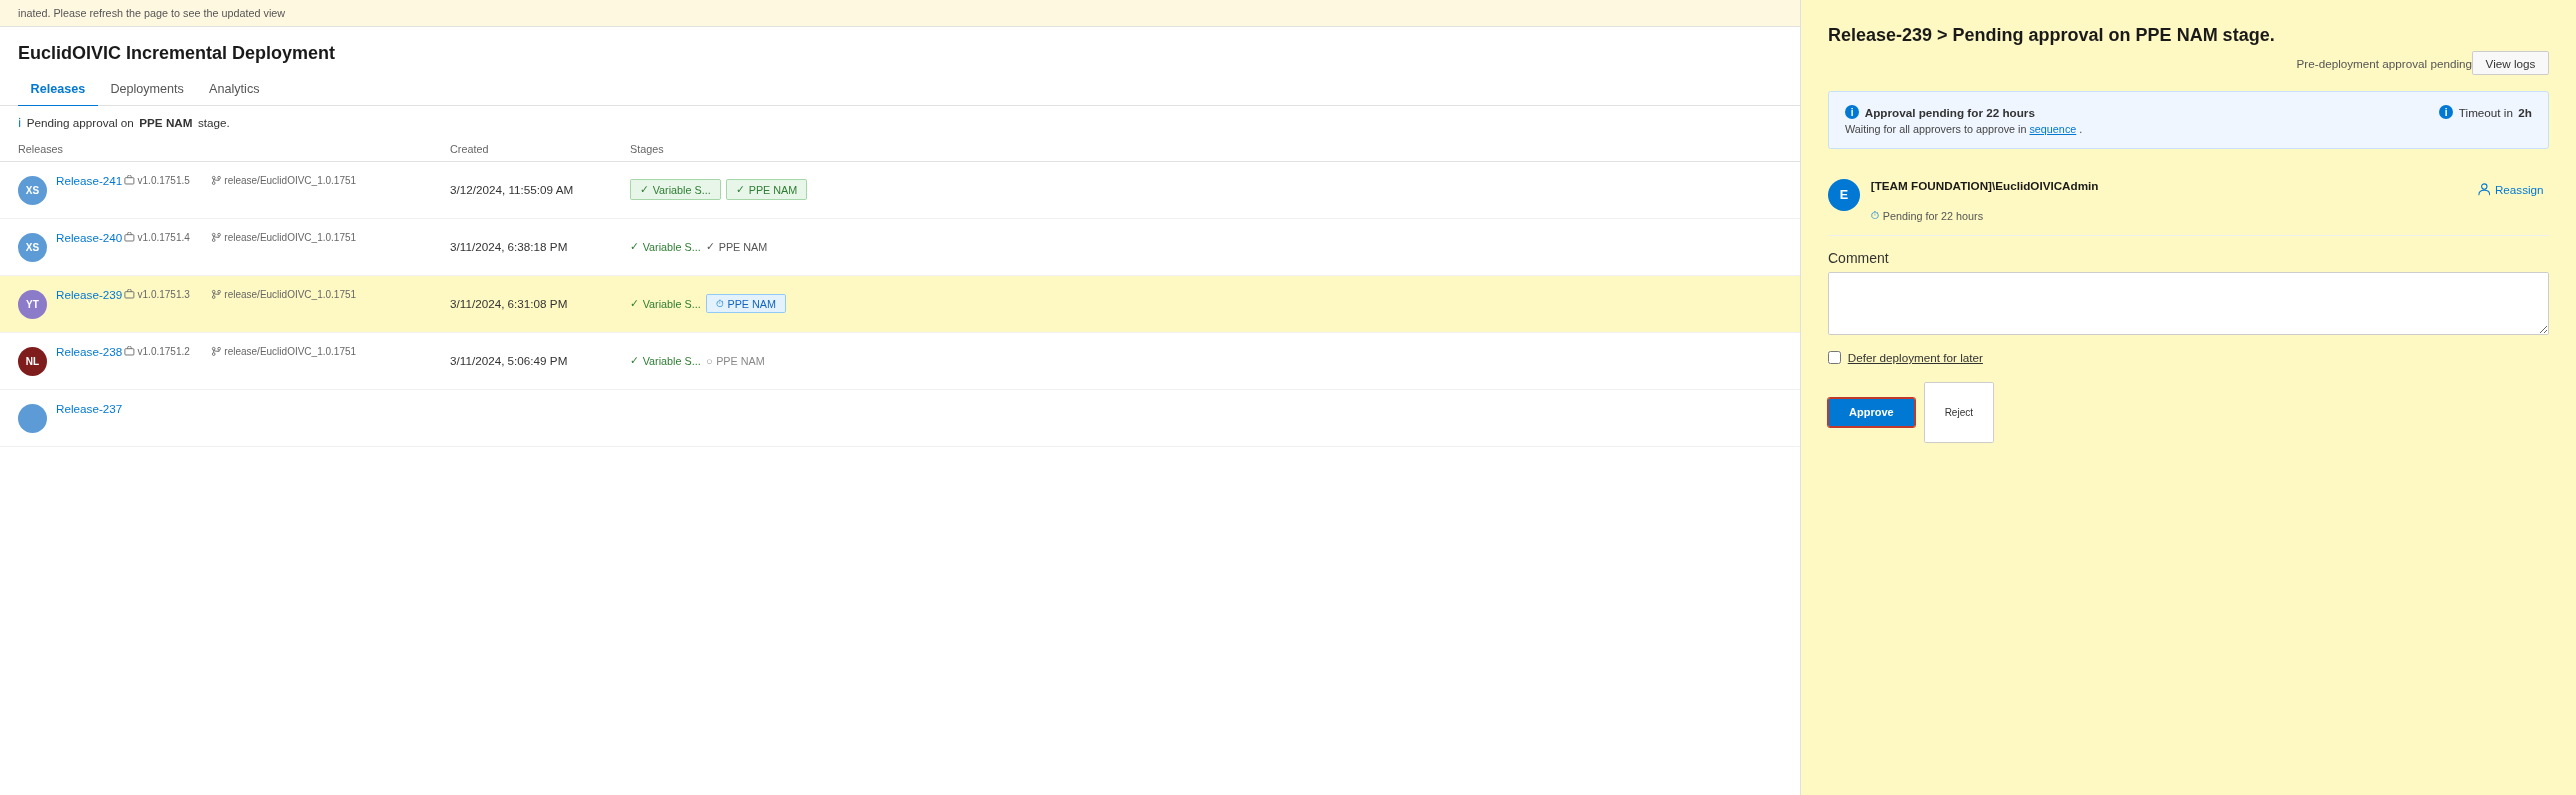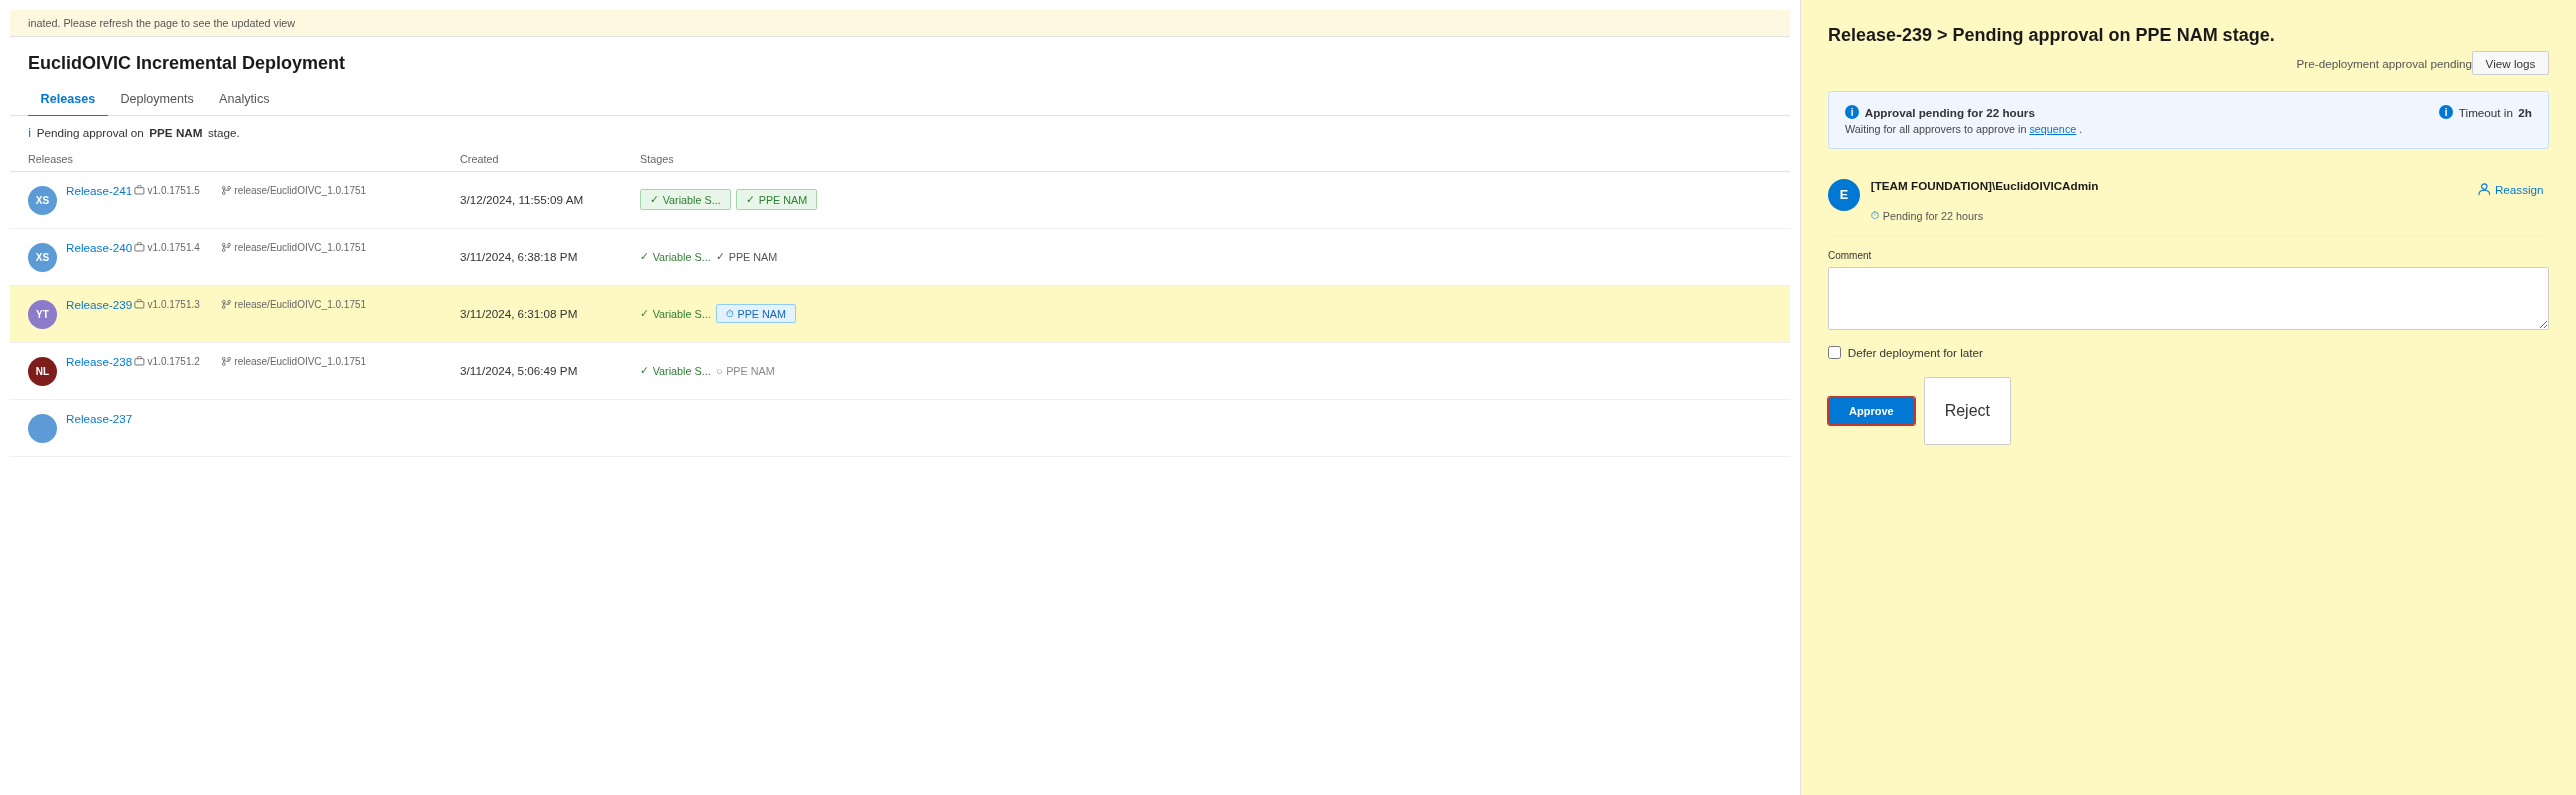--- a/index.html
+++ b/index.html
@@ -9,21 +9,21 @@
       color: #333;
       background: #fff;
       display: flex;
       height: 795px;
       overflow: hidden;
     }
 
     
     .left-panel {
       flex: 1;
-      padding: 10px;
+      padding: 0;
       border-right: 0.9px solid #e0e0e0;
       overflow-y: auto;
       min-width: 0;
     }
 
     .top-banner {
       background: #fff8e1;
       border-bottom: 0.9px solid #e0e0e0;
       padding: 7.2px 18px;
       font-size: 10.8px;
@@ -329,21 +329,21 @@
       background: none;
       border: none;
       padding: 3.6px 5.4px;
     }
 
     .comment-section {
       margin-bottom: 14.4px;
     }
 
     .comment-label {
-      font-size: 10px;
+      font-size: 14px;
       color: #333;
       margin-bottom: 5.4px;
     }
 
     .comment-textarea {
       width: 100%;
       height: 63px;
       border: 0.9px solid #ccc;
       border-radius: 1.8px;
       padding: 7.2px;
@@ -362,20 +362,21 @@
 
     .defer-checkbox {
       width: 12.6px;
       height: 12.6px;
       cursor: pointer;
     }
 
     .defer-label {
       font-size: 11.7px;
       color: #333;
+      text-decoration: underline;
     }
 
     .action-buttons {
       display: flex;
       align-items: center;
       gap: 9px;
     }
 
     .approve-btn {
       padding: 7.2px 20px;
@@ -389,21 +390,21 @@
       outline: 1.8px solid #c0392b;
       outline-offset: 0px;
     }
 
     .reject-btn {
       padding: 24px 20px;
       background: #fff;
       color: #333;
       border: 0.9px solid #ccc;
       border-radius: 1.8px;
-      font-size: 16px;
+      font-size: 10px;
       cursor: pointer;
     }
 
     .bold { font-weight: 700; }
 
     .link-blue { color: #0078d4; text-decoration: underline; }
   </style>
 </head>
 <body>
 

